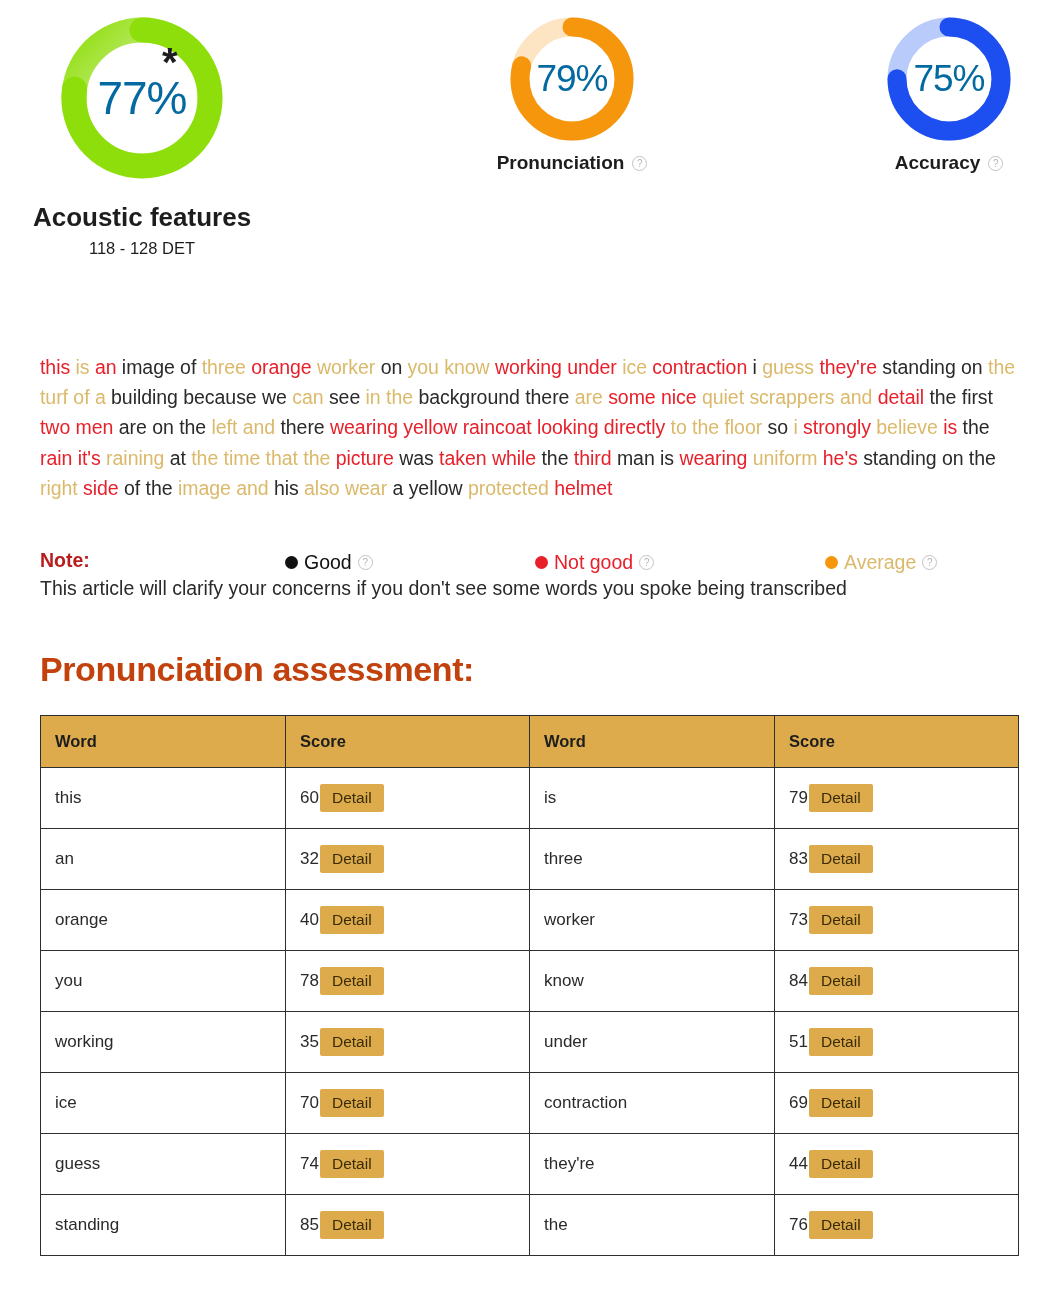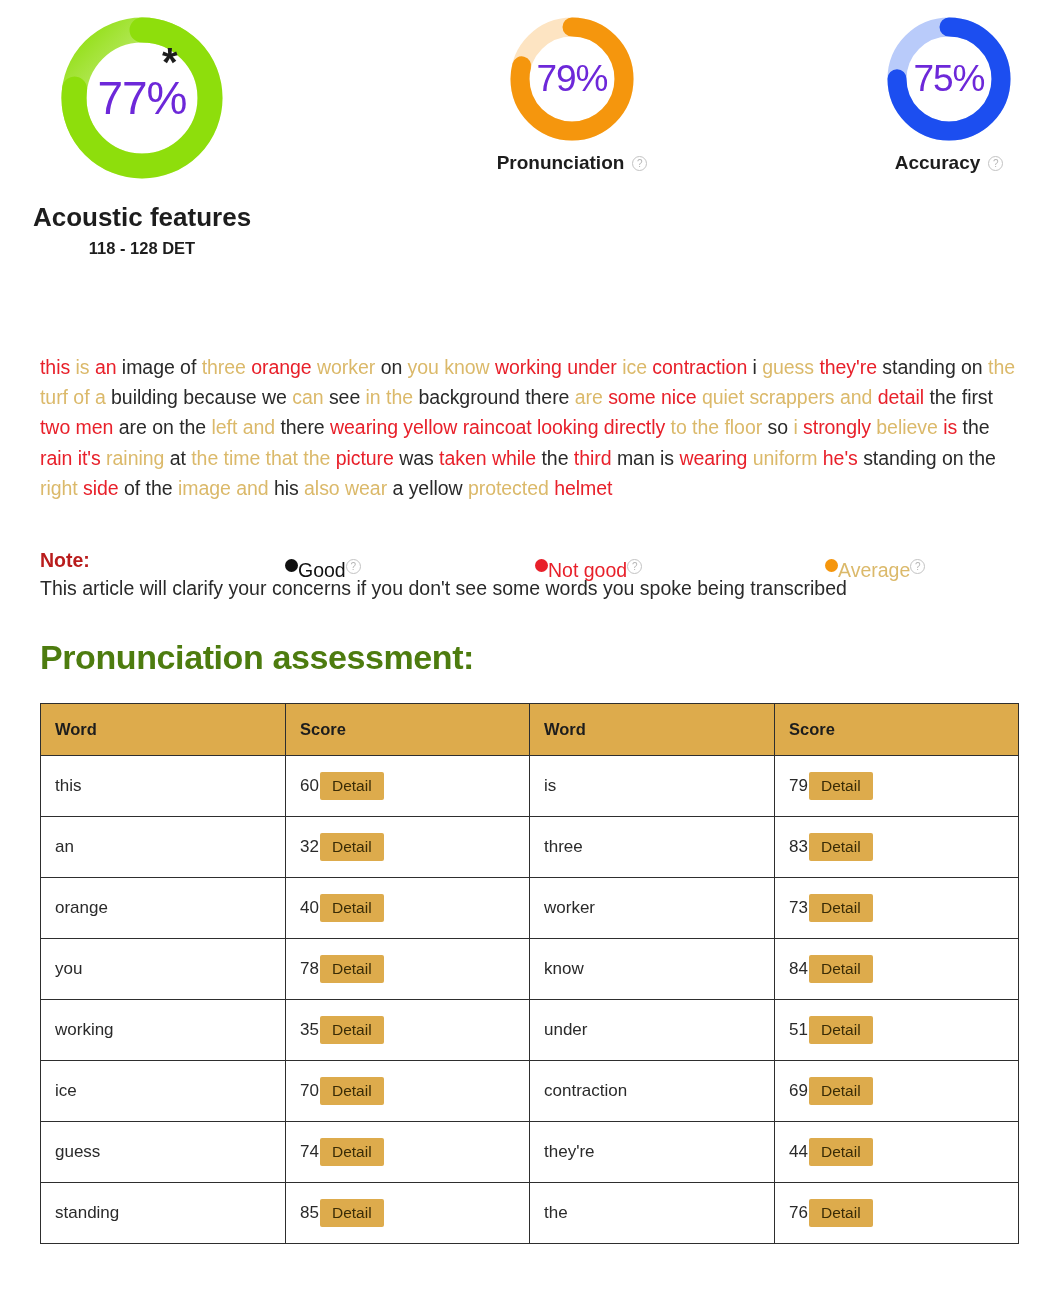--- a/index.html
+++ b/index.html
@@ -40,21 +40,21 @@
 
   .ring-svg { display: block; }
 
   .ring-value {
     position: absolute;
     left: 0; right: 0; top: 0; bottom: 0;
     display: flex;
     align-items: center;
     justify-content: center;
     font-weight: 400;
-    color: #6d28d9;
+    color: #0369a1;
     letter-spacing: -1px;
   }
   .ring-wrap.big  .ring-value { font-size: 46px; }
   .ring-wrap.small .ring-value { font-size: 37px; text-align: right; }
 
   .ring-star {
     position: absolute;
     top: 28px;
     left: 104px;
     font-size: 40px;
@@ -75,21 +75,21 @@
   }
   .gauge-caption.stacked {
     display: block;
     margin-top: 18px;
     font-size: 26px;
     line-height: 1.38;
     font-weight: 700;
   }
   .gauge-sub {
     font-size: 16.5px;
-    font-weight: 700;
+    font-weight: 400;
     color: #1d1d1d;
     margin-top: 3px;
   }
 
   
   .help-icon {
     display: inline-block;
     width: 15px;
     height: 15px;
     border-radius: 50%;
@@ -127,48 +127,49 @@
   }
   .note-label {
     font-weight: 700;
     color: #b91c1c;
     position: absolute;
     left: 0;
     top: 46px;
   }
   .legend-item {
     position: absolute;
-    top: 56px;
+    top: 48px;
     display: flex;
-    align-items: flex-start;
+    align-items: center;
+    gap: 6px;
     white-space: nowrap;
   }
   .legend-item.l0 { left: 245px; }
   .legend-item.l1 { left: 495px; }
   .legend-item.l2 { left: 785px; }
   .dot {
     width: 13px;
     height: 13px;
     border-radius: 50%;
     display: inline-block;
   }
 
   .article-note {
     margin: 0 40px;
     padding-top: 28px;
     font-size: 19.5px;
     color: #2a2a2a;
   }
 
   .section-title {
-    margin: 0 40px;
+    margin: 12px 40px;
     padding-top: 38px;
     font-size: 34px;
     font-weight: 700;
-    color: #4d7c0f;
+    color: #c2410c;
     letter-spacing: -0.4px;
   }
 
   
   .assess-table {
     margin: 26px 40px 0 40px;
     width: 978px;
     border-collapse: collapse;
     table-layout: fixed;
     font-size: 17px;

